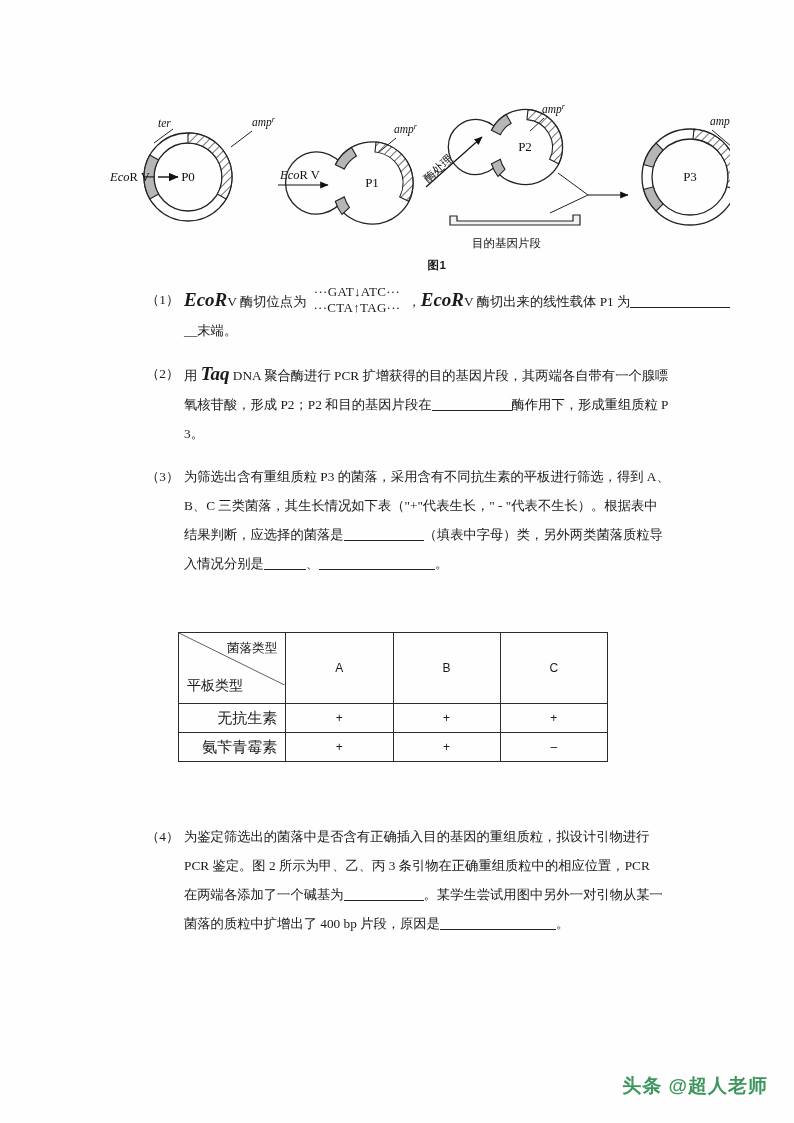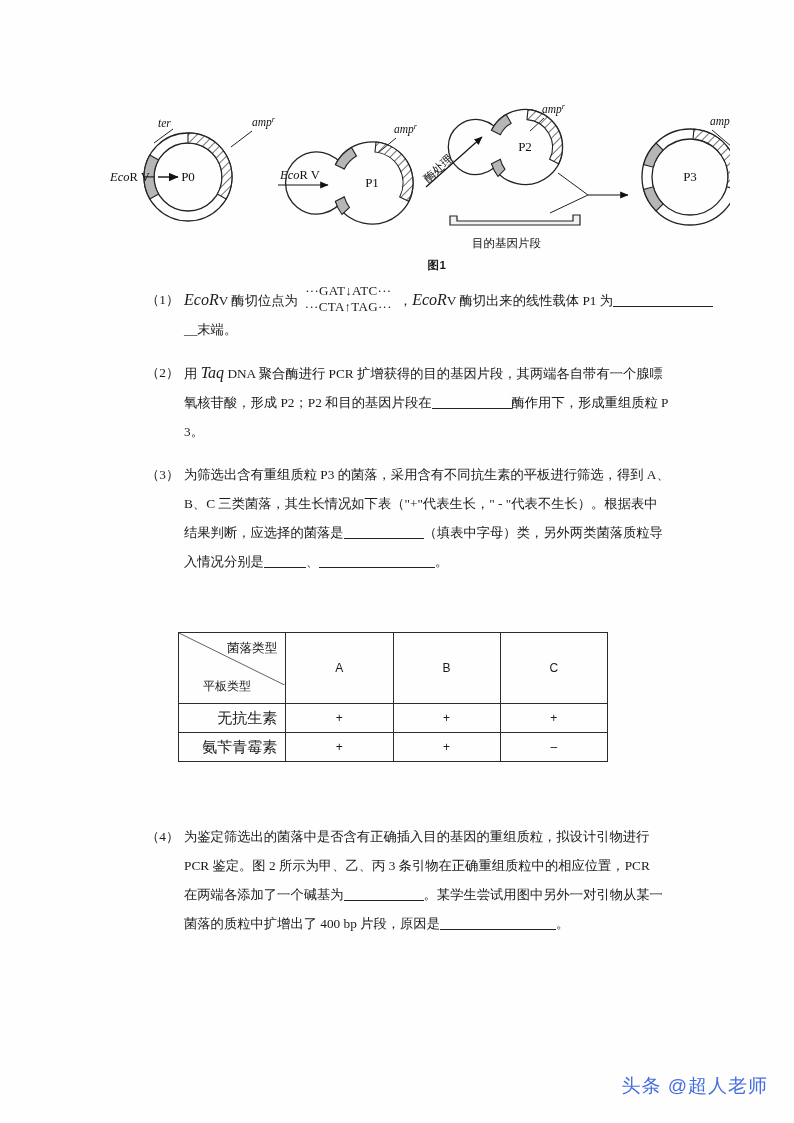--- a/index.html
+++ b/index.html
@@ -65,21 +65,21 @@
     width: 38px;
     text-align: left;
     font-size: 13.3px;
   }
   .q-body {
     margin-left: 38px;
     text-align: justify;
     text-justify: inter-ideograph;
   }
   .q-body .ln { display: block; white-space: nowrap; }
-  .it { font-style: italic; font-family: "Liberation Serif", "DejaVu Serif", serif; font-size: 16px; }
+  .it { font-style: italic; font-family: "Liberation Serif", "DejaVu Serif", serif; font-size: 19px; font-weight: bold; }
 
   .blank-xs { display:inline-block; border-bottom: 1px solid #222; width: 42px; vertical-align: -2px; }
   .blank-m  { display:inline-block; border-bottom: 1px solid #222; width: 80px; vertical-align: -2px; }
   .blank-l  { display:inline-block; border-bottom: 1px solid #222; width: 100px; vertical-align: -2px; }
   .blank-xl { display:inline-block; border-bottom: 1px solid #222; width: 116px; vertical-align: -2px; }
 
   
   .seq {
     display: inline-block;
     position: relative;
@@ -137,34 +137,34 @@
     inset: 0;
   }
   td.corner .lbl-col {
     position: absolute;
     right: 8px;
     top: 7px;
     font-size: 12.6px;
   }
   td.corner .lbl-row {
     position: absolute;
-    left: 24px;
+    left: 8px;
     bottom: 8px;
-    font-size: 12px;
+    font-size: 14px;
   }
 
   
   .watermark {
     position: absolute;
     right: 26px;
     bottom: 24px;
     font-family: "Liberation Sans", "DejaVu Sans", sans-serif;
     font-size: 19px;
-    font-weight: normal;
-    color: #1d4ed8;
+    font-weight: bold;
+    color: #15803d;
     opacity: .82;
     letter-spacing: 1px;
     white-space: nowrap;
   }
 </style>
 </head>
 <body>
 
 <div class="page">
 

